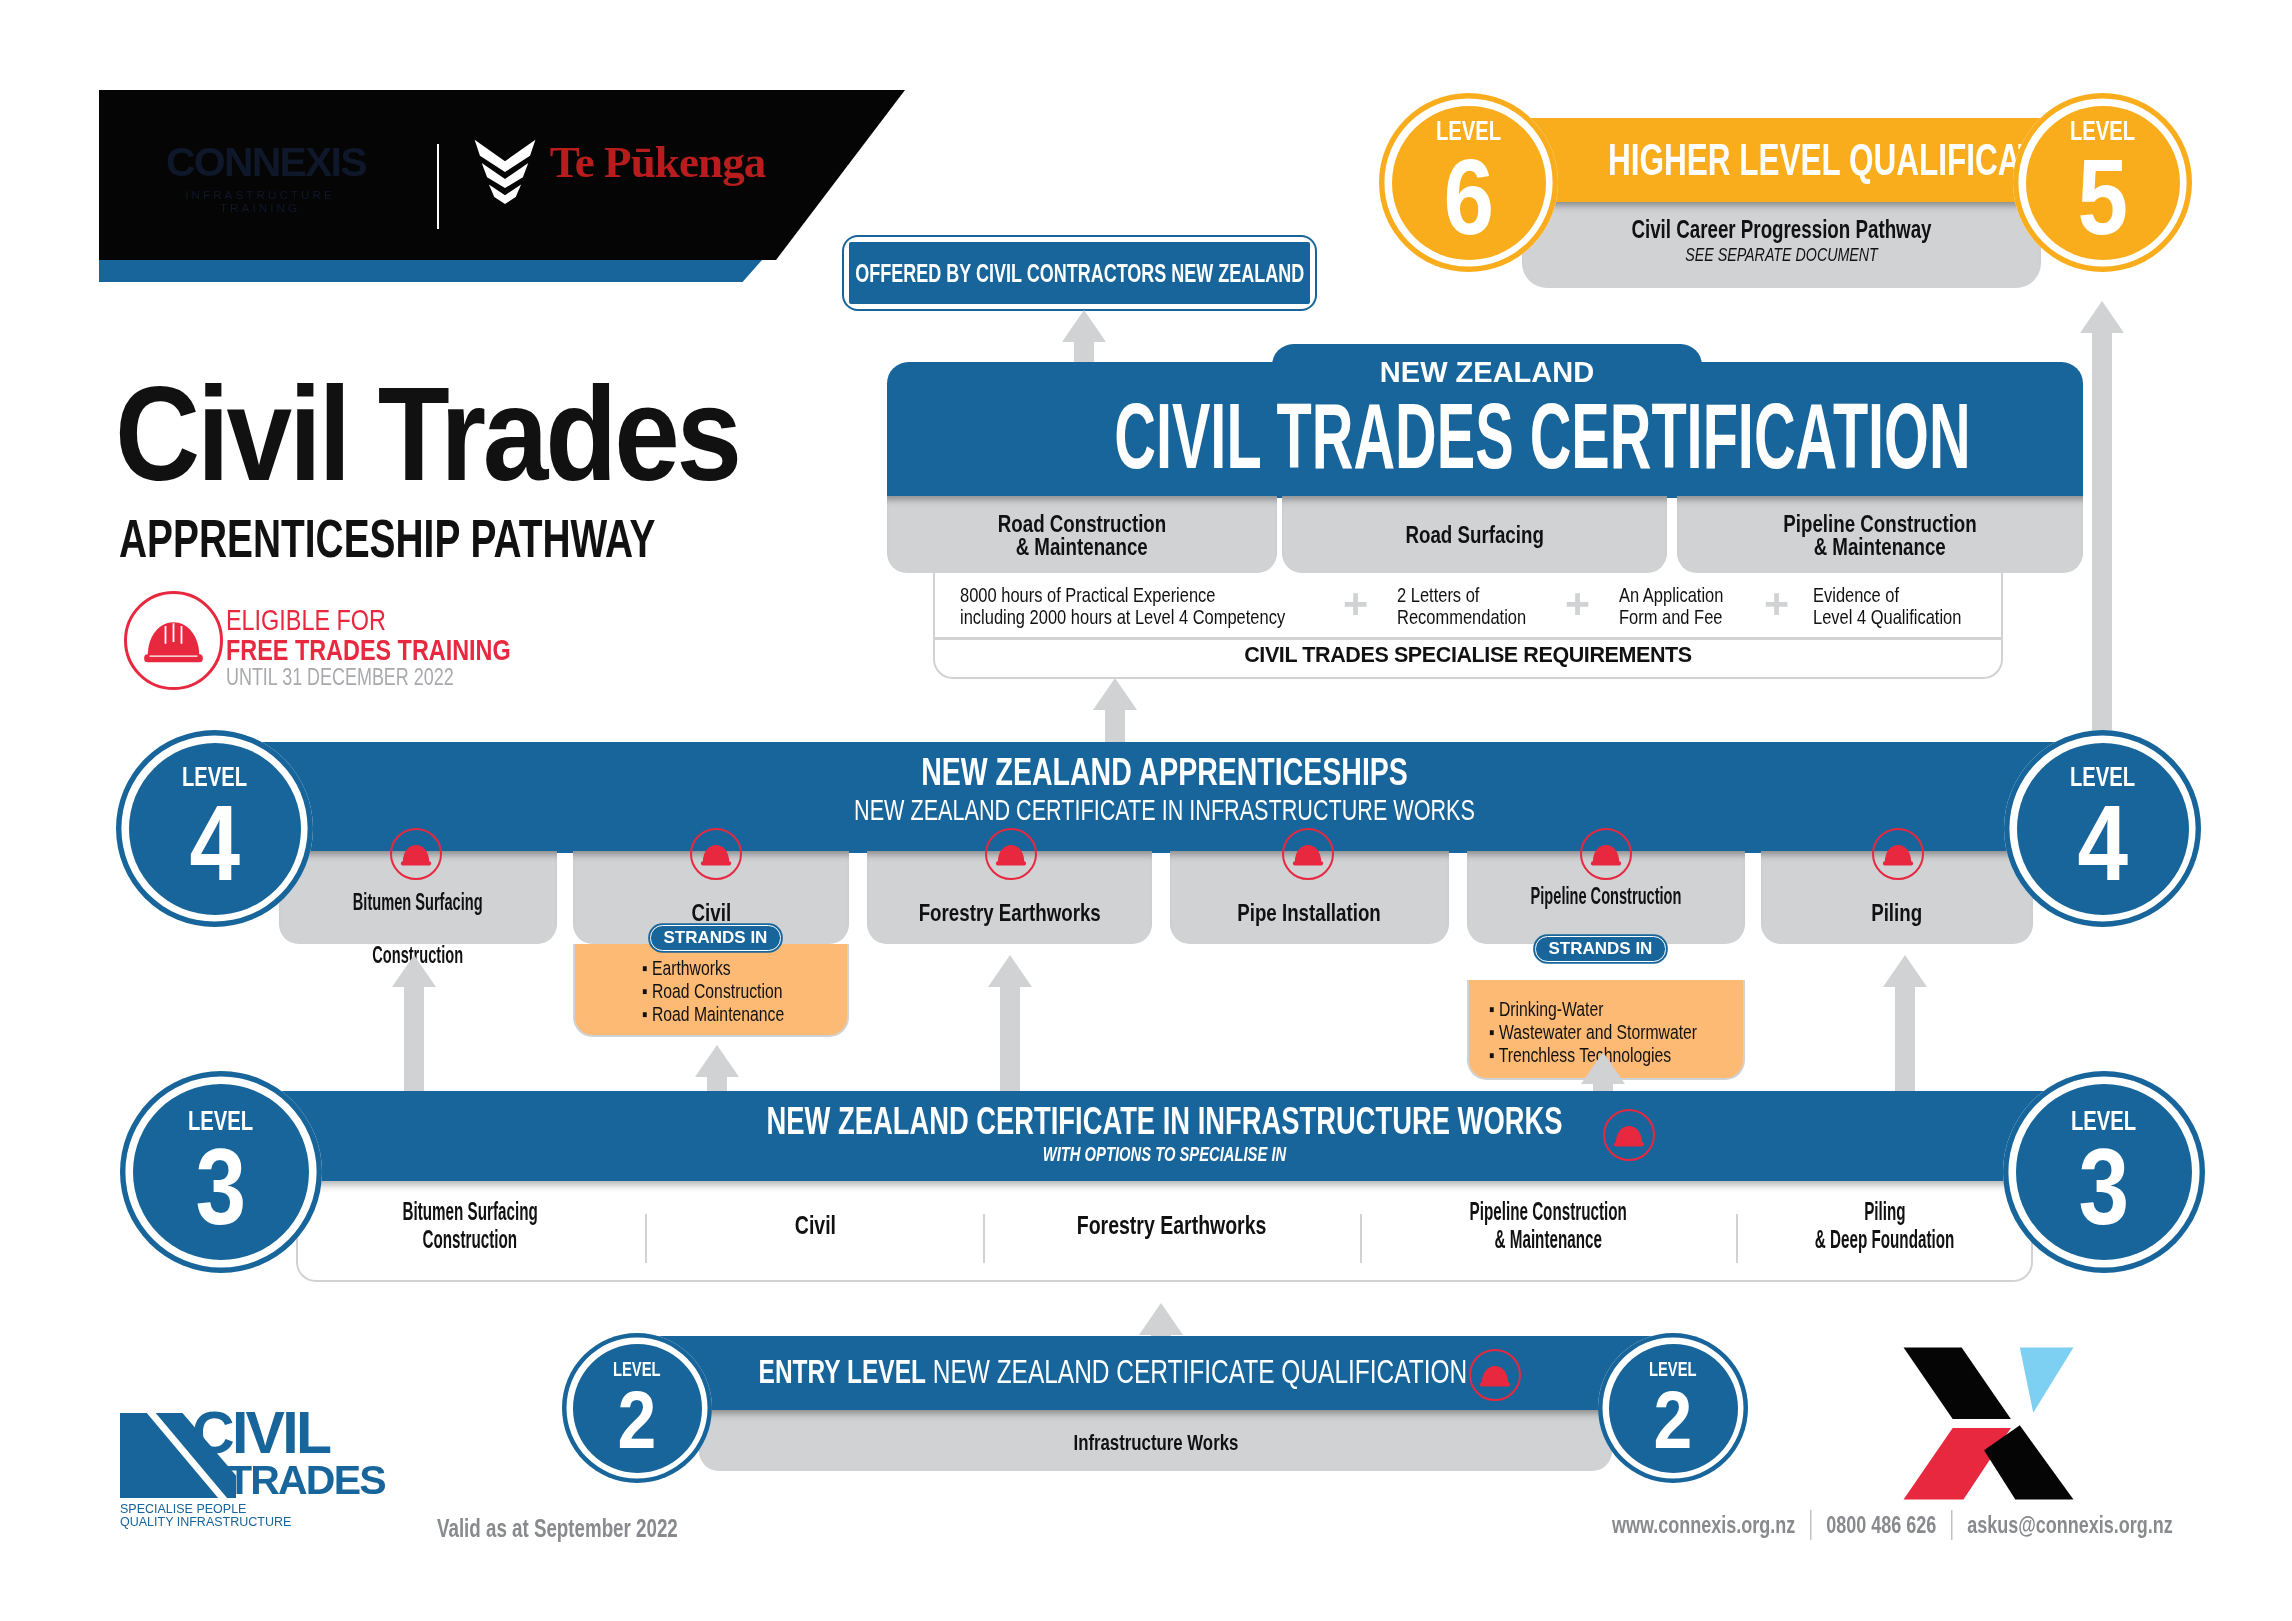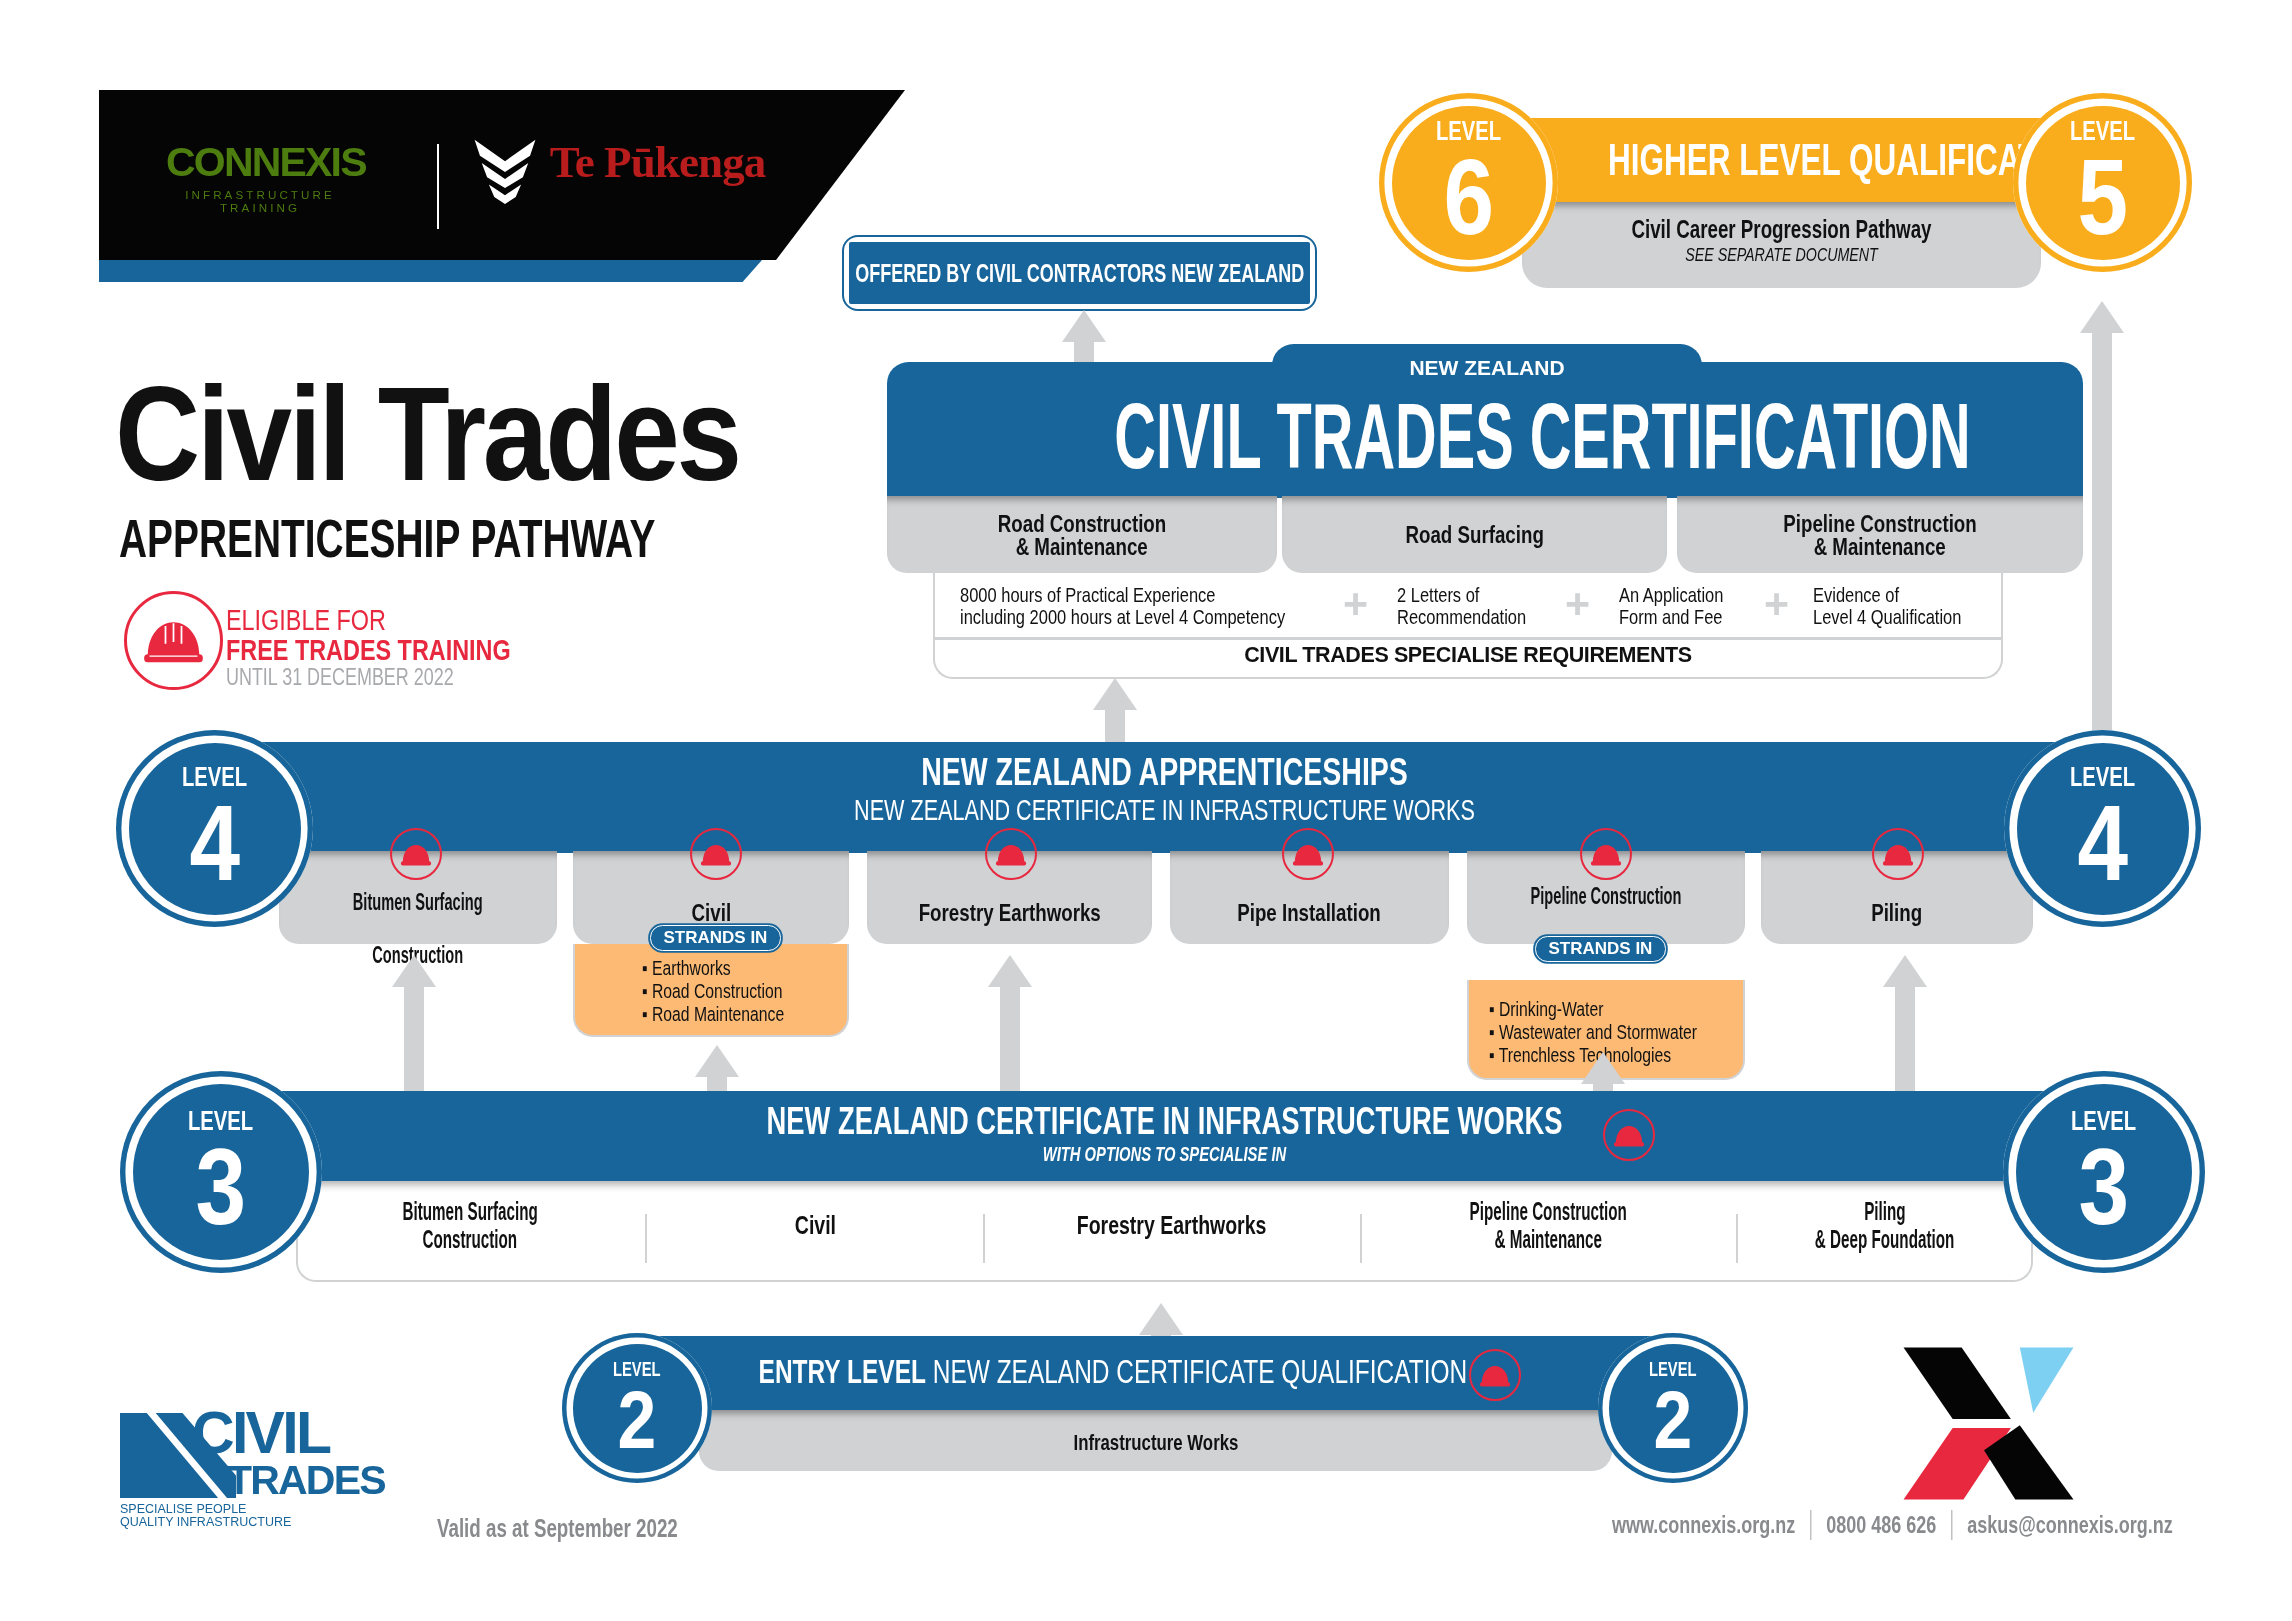--- a/index.html
+++ b/index.html
@@ -25,21 +25,21 @@
   .l3cell span{display:inline-block;transform:scaleX(0.78);}
   .l3div{position:absolute;top:1214px;height:49px;width:1.8px;background:#d0d2d4;}
   .sx{display:inline-block;transform-origin:center;}
 </style>
 </head>
 <body>
 
 <div class="abs" style="left:99px;top:90px;width:806px;height:193px;">
   <div class="abs blue" style="left:0;top:170px;width:663px;height:22.4px;clip-path:polygon(0 0,100% 0,97% 100%,0 100%);"></div>
   <div class="abs" style="left:0;top:0;width:806px;height:170px;background:#050505;clip-path:polygon(0 0,100% 0,84% 100%,0 100%);"></div>
-  <div class="abs" style="left:67px;top:52px;width:188px;color:#4d7c0f;text-align:center;">
+  <div class="abs" style="left:67px;top:52px;width:188px;color:#0f172a;text-align:center;">
     <div style="font-size:41px;font-weight:bold;letter-spacing:-1.8px;line-height:41px;">CONNEXIS</div>
     <div style="font-size:11.6px;letter-spacing:3.1px;margin-top:5.4px;">INFRASTRUCTURE TRAINING</div>
   </div>
   <div class="abs" style="left:338px;top:54px;width:1.8px;height:85px;background:#fff;"></div>
   <div class="abs" style="left:372px;top:46px;display:flex;align-items:flex-start;color:#b91c1c;">
     <svg width="68" height="70" viewBox="0 0 76 78">
       <path d="M4 4 L38 28 L72 4 L66 22 L38 40 L10 22 Z" fill="#fff"></path>
       <path d="M12 30 L38 48 L64 30 L58 46 L38 58 L18 46 Z" fill="#fff"></path>
       <path d="M20 54 L38 66 L56 54 L50 68 L38 76 L26 68 Z" fill="#fff"></path>
     </svg>
@@ -86,21 +86,21 @@
 <div class="badge" style="left:2013px;top:93px;width:179px;height:179px;box-shadow:0 0 0 5.4px #f9ad1c inset;">
   <div class="inner" style="width:154px;height:154px;background:#f9ad1c;">
     <div class="lv">LEVEL</div>
     <div class="num">5</div>
   </div>
 </div>
 <div class="arrow" style="left:2092px;top:331px;height:399px;"></div>
 
 <div class="abs blue" style="left:1272px;top:344px;width:430px;height:54px;border-radius:21.5px 21.5px 0 0;"></div>
 <div class="abs blue" style="left:887px;top:362px;width:1196px;height:136px;border-radius:21.5px 21.5px 0 0;"></div>
-<div class="abs" style="left:1272px;top:356px;width:430px;text-align:center;color:#fff;font-weight:bold;font-size:21px;">NEW ZEALAND</div>
+<div class="abs" style="left:1272px;top:356px;width:430px;text-align:center;color:#fff;font-weight:bold;font-size:29px;">NEW ZEALAND</div>
 <div class="abs" style="left:887px;top:387px;width:1196px;text-align:center;color:#fff;font-weight:bold;font-size:93px;line-height:99px;transform:scaleX(0.62);white-space:nowrap;">CIVIL TRADES CERTIFICATION</div>
 
 <div class="abs grey" style="left:887px;top:496px;width:390px;height:77px;border-radius:0 0 19.7px 19.7px;box-shadow:inset 0 9px 7.2px -5.4px rgba(0,0,0,0.35);display:flex;flex-direction:column;align-items:center;justify-content:center;font-weight:bold;font-size:24px;line-height:23px;">
   <span class="sx" style="transform:scaleX(0.78);white-space:nowrap;">Road Construction</span>
   <span class="sx" style="transform:scaleX(0.78);white-space:nowrap;">&amp; Maintenance</span>
 </div>
 <div class="abs grey" style="left:1282px;top:496px;width:385px;height:77px;border-radius:0 0 19.7px 19.7px;box-shadow:inset 0 9px 7.2px -5.4px rgba(0,0,0,0.35);display:flex;align-items:center;justify-content:center;font-weight:bold;font-size:24px;">
   <span class="sx" style="transform:scaleX(0.78);white-space:nowrap;">Road Surfacing</span>
 </div>
 <div class="abs grey" style="left:1677px;top:496px;width:406px;height:77px;border-radius:0 0 19.7px 19.7px;box-shadow:inset 0 9px 7.2px -5.4px rgba(0,0,0,0.35);display:flex;flex-direction:column;align-items:center;justify-content:center;font-weight:bold;font-size:24px;line-height:23px;">

